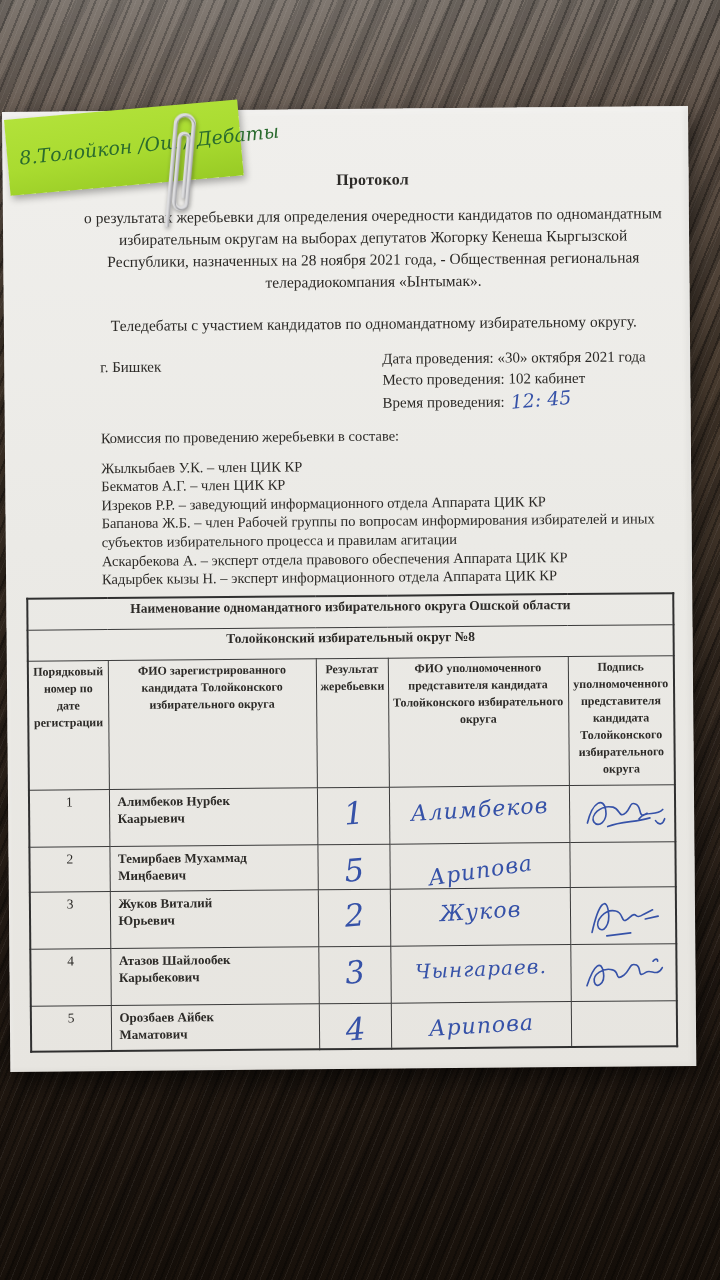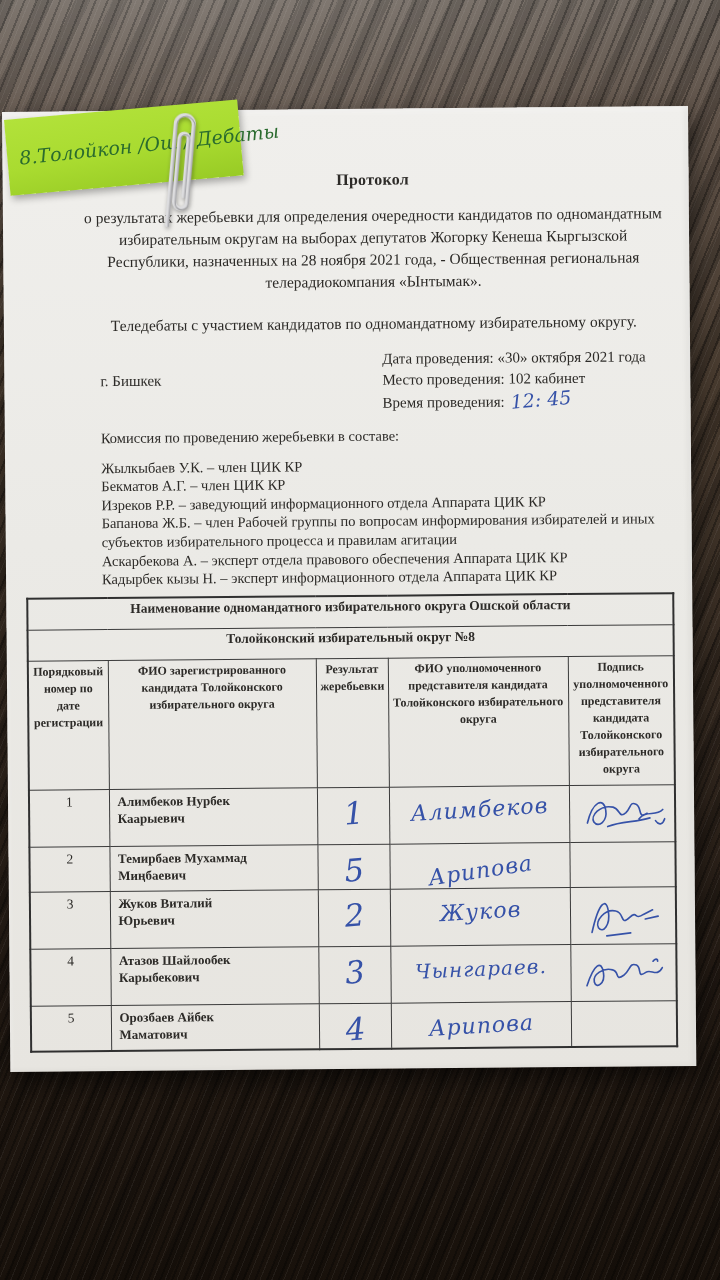--- a/index.html
+++ b/index.html
@@ -22,21 +22,21 @@
     background:linear-gradient(180deg,#f0efec 0%,#ebeae6 45%,#e7e5e0 100%);
     transform:rotate(-0.5deg);transform-origin:top left;
     box-shadow:4px 10px 24px rgba(0,0,0,.55), inset -3px 0 6px rgba(0,0,0,.06), inset 0 3px 5px rgba(255,255,255,.5);
     color:#2d2b28;
   }
   .content{position:absolute;left:78px;top:62px;width:584px;text-align:center;}
   .title{font-weight:bold;font-size:16px;letter-spacing:.3px;}
   .intro{margin-top:16px;font-size:15.5px;line-height:22px;}
   .subtitle{margin-top:22px;font-size:15.5px;}
   .meta-row{position:absolute;left:96px;top:240px;width:560px;font-size:15px;}
-  .city{position:absolute;left:0;top:22px;}
+  .city{position:absolute;left:0;top:8px;}
   .meta-block{position:absolute;left:282px;top:0;line-height:21px;text-align:left;white-space:nowrap;}
   .commission{position:absolute;left:96px;top:318px;width:566px;font-size:14.5px;line-height:18.6px;text-align:left;}
   .commission .heading{margin-bottom:11px;}
   
   table.proto{
     position:absolute;left:20px;top:486px;width:646px;
     border-collapse:collapse;table-layout:fixed;
     font-size:12.5px;
   }
   table.proto td{border:1px solid #3b3b3b;padding:2px 4px;vertical-align:top;overflow:visible;}

